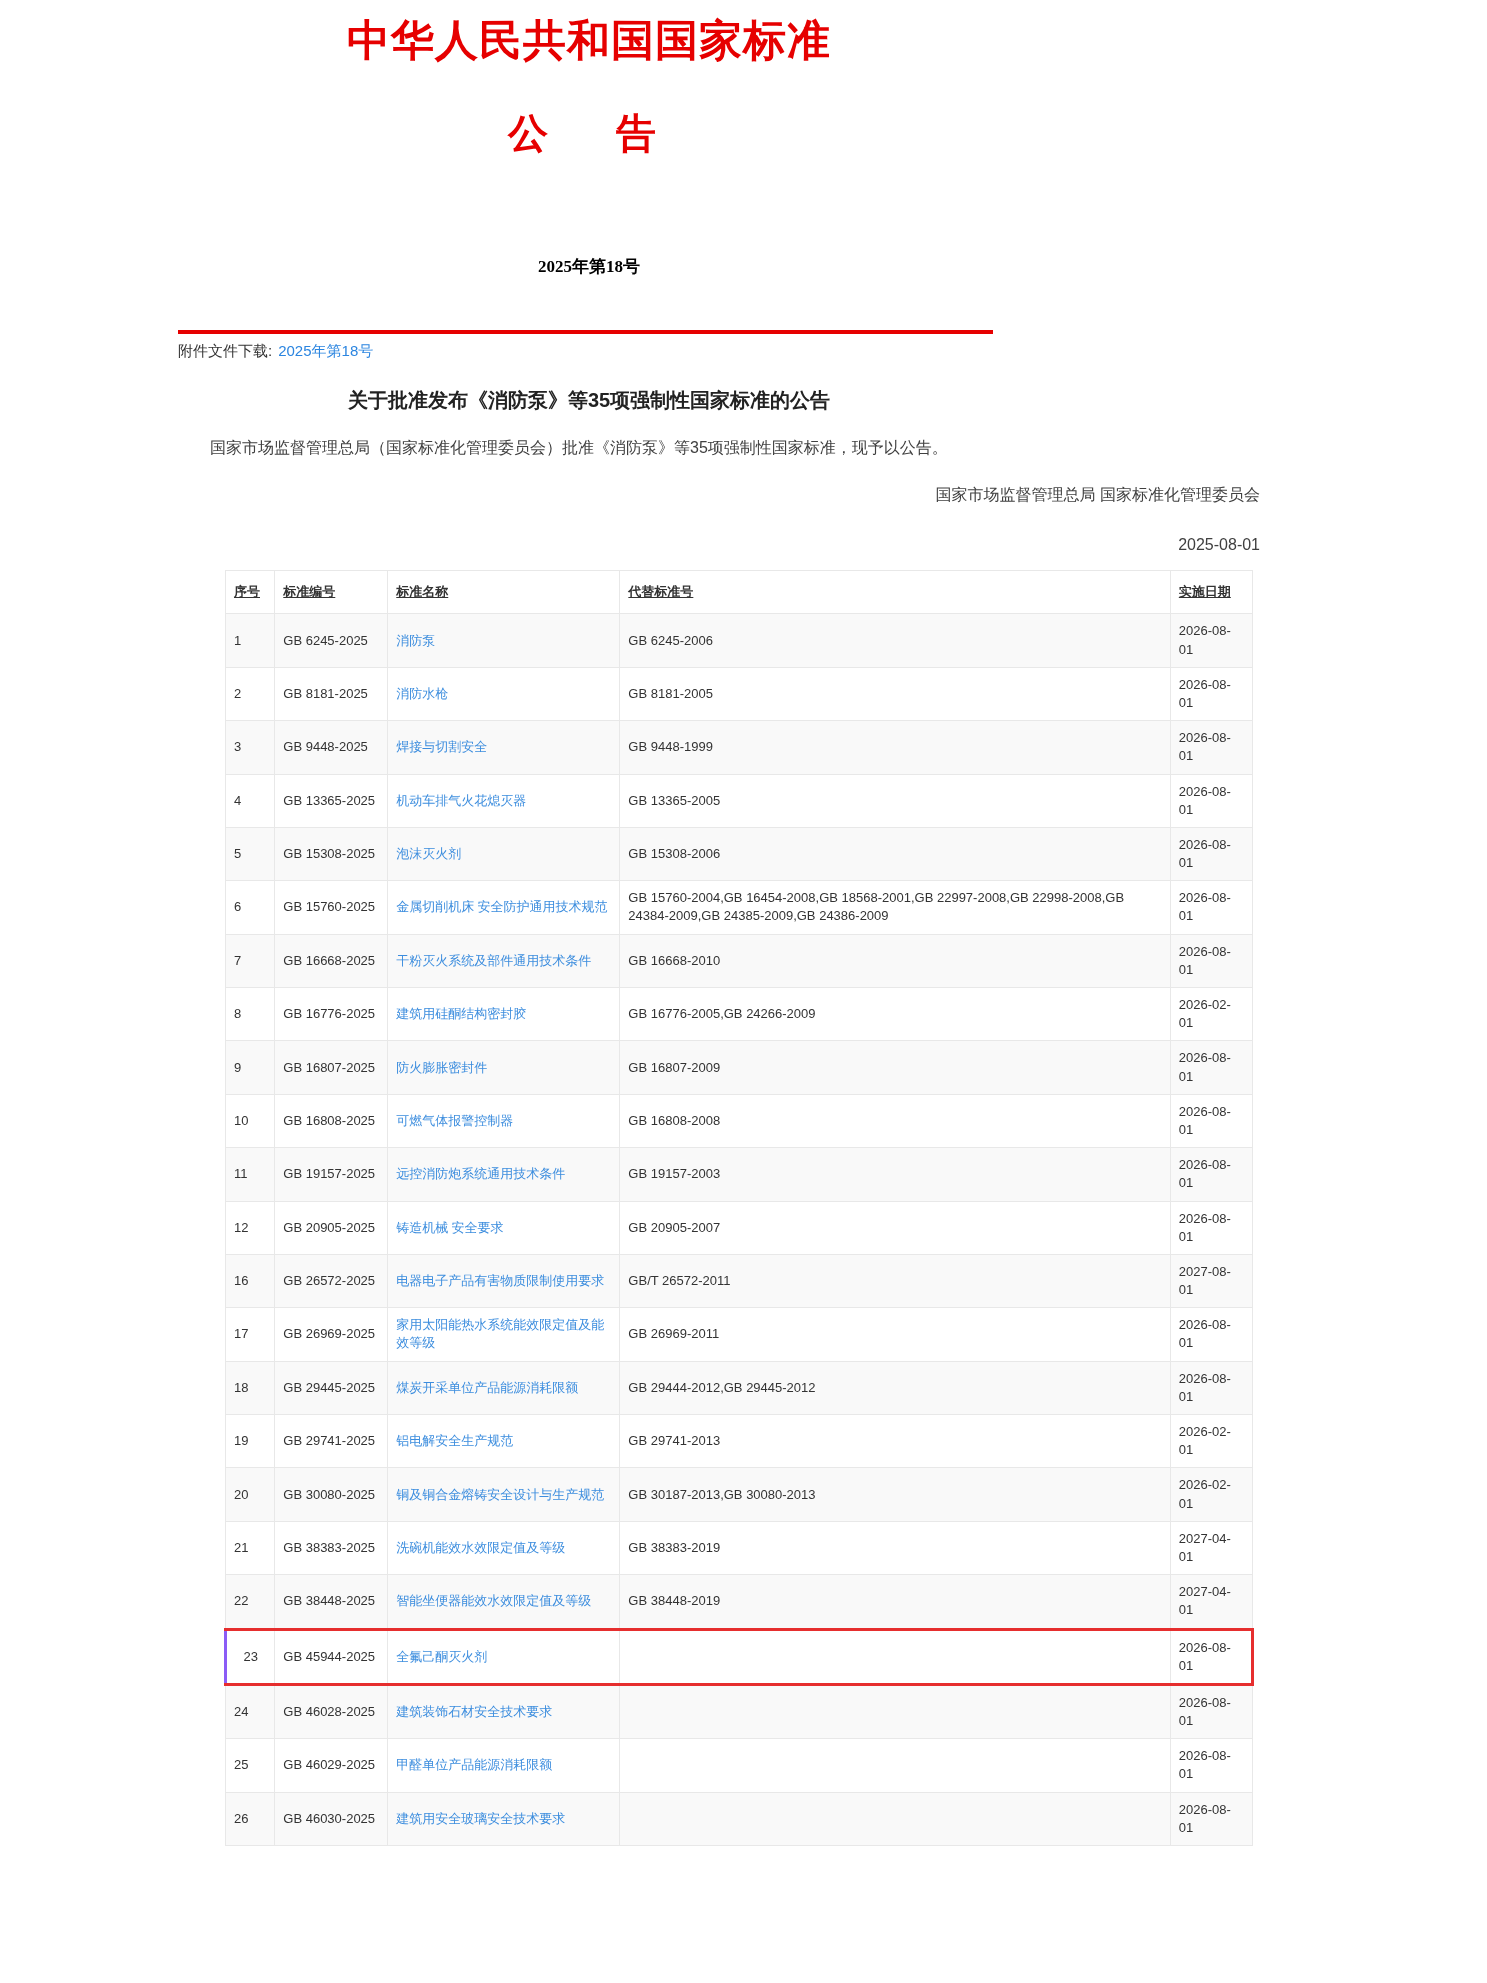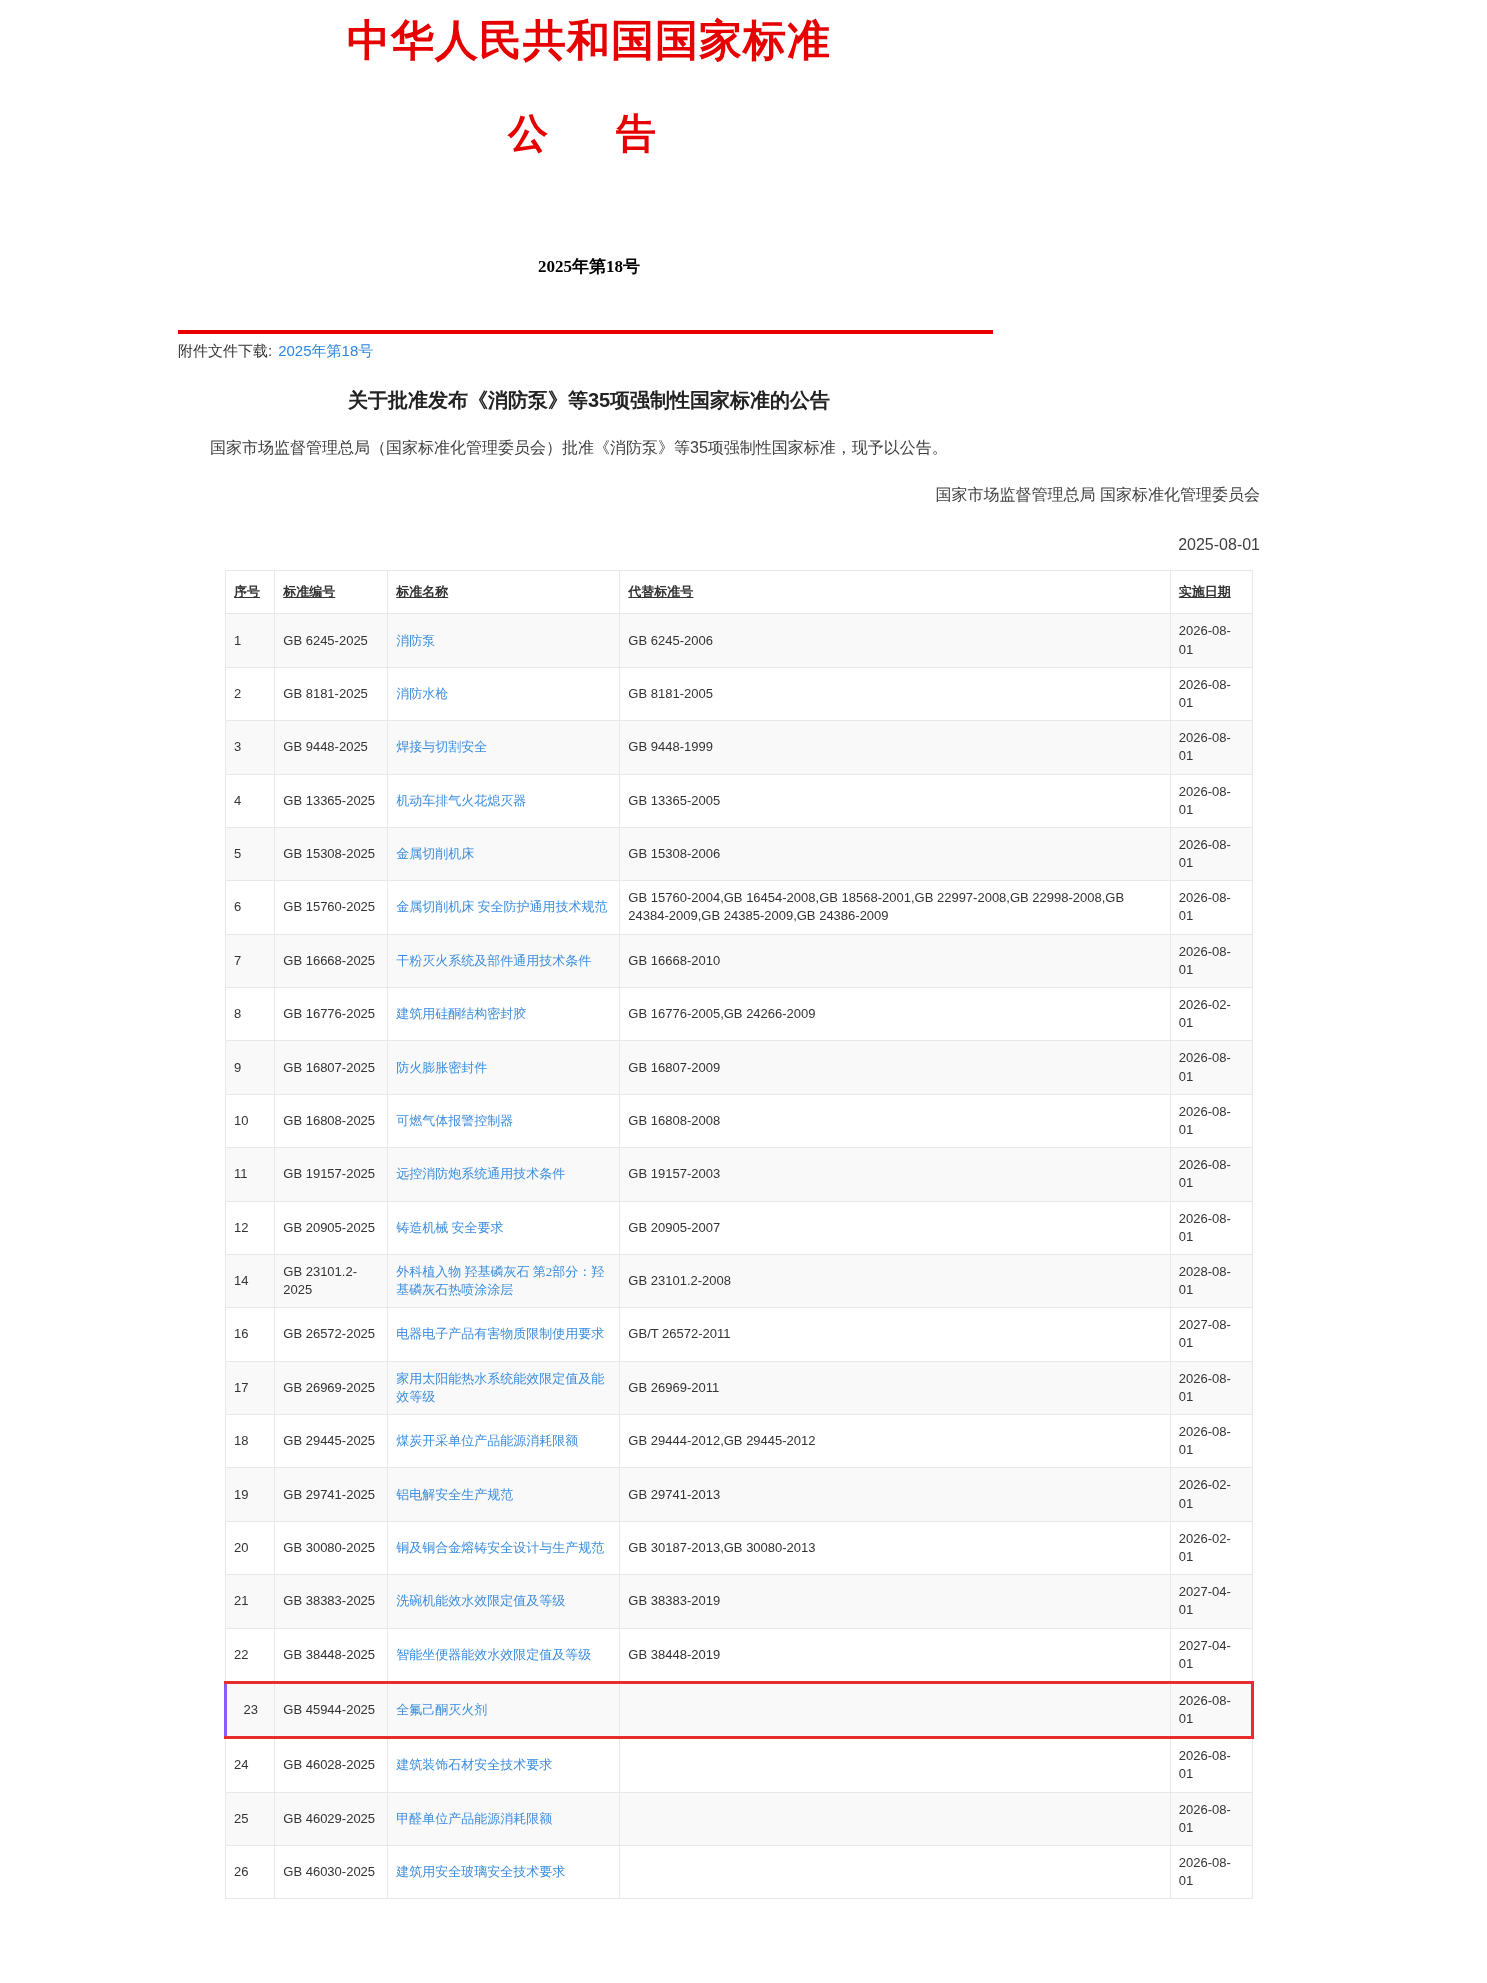--- a/index.html
+++ b/index.html
@@ -118,21 +118,21 @@
         <tr>
           <td>4</td>
           <td>GB 13365-2025</td>
           <td><a href="#">机动车排气火花熄灭器</a></td>
           <td>GB 13365-2005</td>
           <td>2026-08-01</td>
         </tr>
         <tr>
           <td>5</td>
           <td>GB 15308-2025</td>
-          <td><a href="#">金属切削机床</a></td>
+          <td><a href="#">泡沫灭火剂</a></td>
           <td>GB 15308-2006</td>
           <td>2026-08-01</td>
         </tr>
         <tr>
           <td>6</td>
           <td>GB 15760-2025</td>
           <td><a href="#">金属切削机床 安全防护通用技术规范</a></td>
           <td>GB 15760-2004,GB 16454-2008,GB 18568-2001,GB 22997-2008,GB 22998-2008,GB 24384-2009,GB 24385-2009,GB 24386-2009</td>
           <td>2026-08-01</td>
         </tr>
@@ -172,27 +172,20 @@
           <td>2026-08-01</td>
         </tr>
         <tr>
           <td>12</td>
           <td>GB 20905-2025</td>
           <td><a href="#">铸造机械 安全要求</a></td>
           <td>GB 20905-2007</td>
           <td>2026-08-01</td>
         </tr>
         <tr>
-          <td>14</td>
-          <td>GB 23101.2-2025</td>
-          <td><a href="#">外科植入物 羟基磷灰石 第2部分：羟基磷灰石热喷涂涂层</a></td>
-          <td>GB 23101.2-2008</td>
-          <td>2028-08-01</td>
-        </tr>
-        <tr>
           <td>16</td>
           <td>GB 26572-2025</td>
           <td><a href="#">电器电子产品有害物质限制使用要求</a></td>
           <td>GB/T 26572-2011</td>
           <td>2027-08-01</td>
         </tr>
         <tr>
           <td>17</td>
           <td>GB 26969-2025</td>
           <td><a href="#">家用太阳能热水系统能效限定值及能效等级</a></td>

